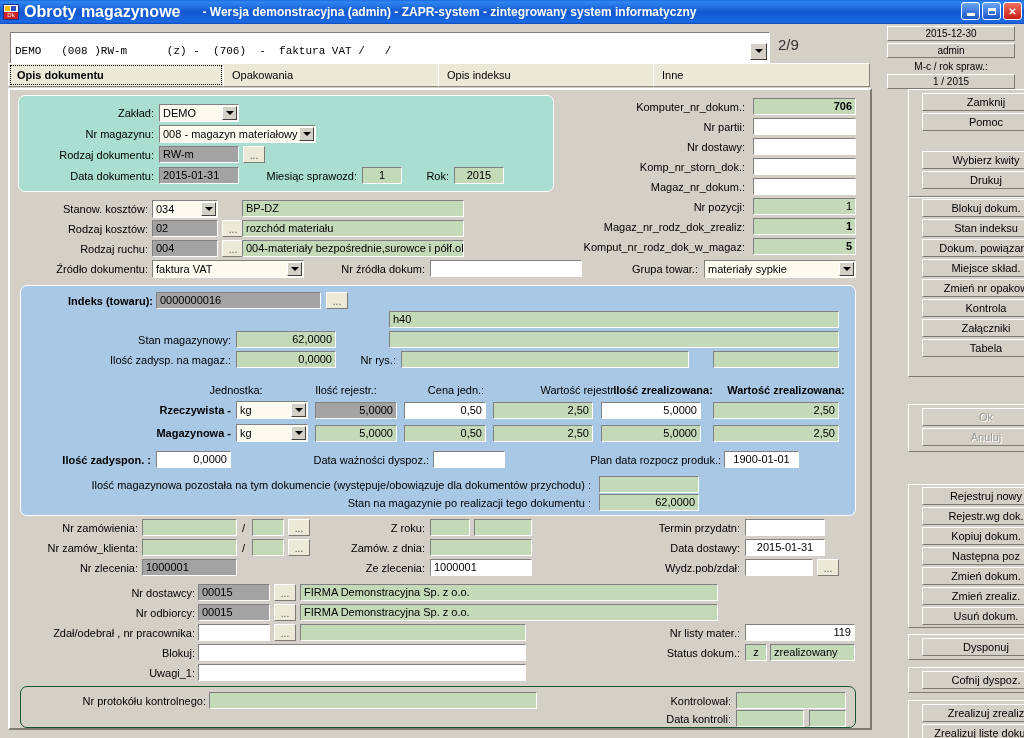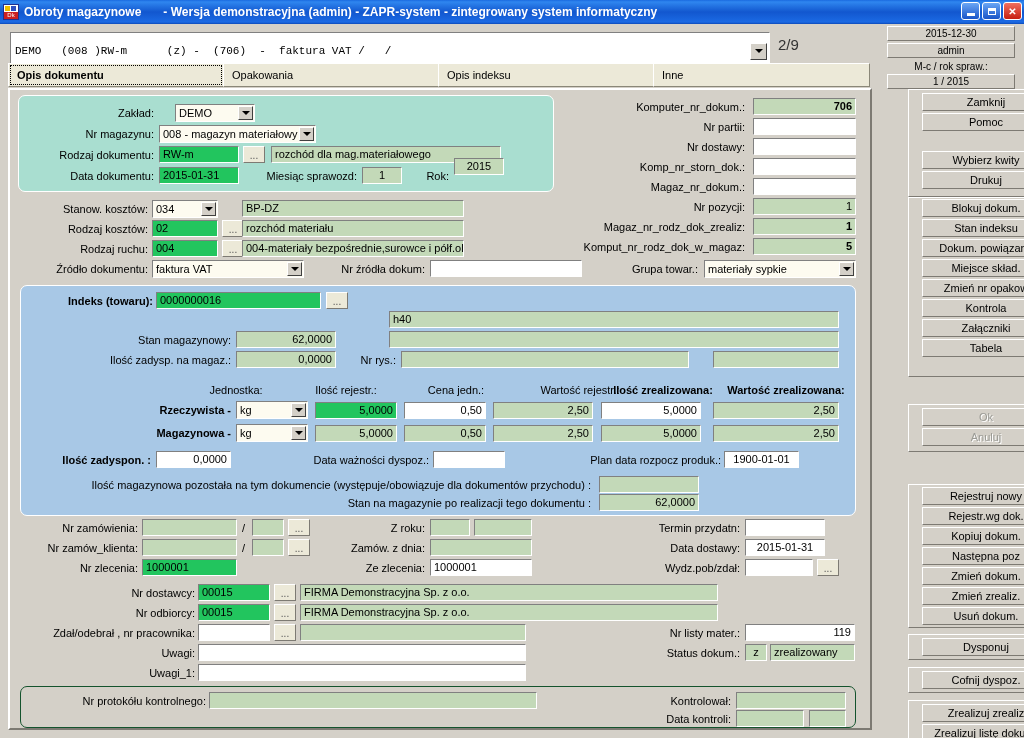--- a/index.html
+++ b/index.html
@@ -20,21 +20,21 @@
   }
   .tb-icon {
     width:16px; height:16px; margin-left:3px; margin-right:5px;
     background:#fff; border:1px solid #203090; position:relative; flex:none;
     display:flex; align-items:flex-end; justify-content:center;
   }
   .tb-icon .q1 { position:absolute; left:1px; top:1px; width:5px; height:5px; background:#f0c000; }
   .tb-icon .q2 { position:absolute; left:7px; top:1px; width:5px; height:5px; background:#3050c0; }
   .tb-icon .dk { position:absolute; left:0; bottom:0; width:14px; height:7px; background:#cc2020;
                  color:#fff; font-size:6px; line-height:7px; text-align:center; font-family:"Liberation Sans",sans-serif;}
-  .tb-title { color:#fff; font-size:12px; font-weight:bold; white-space:nowrap; letter-spacing:0px;}
+  .tb-title { color:#fff; font-size:16px; font-weight:bold; white-space:nowrap; letter-spacing:0px;}
   .tb-sub { color:#fff; font-size:12px; font-weight:bold; white-space:nowrap; margin-left:22px;}
   .tb-btns { position:absolute; right:2px; top:2px; display:flex; gap:2px; }
   .tb-btn {
     width:19px; height:18px; border:1px solid #fff; border-radius:3px;
     background:linear-gradient(180deg,#6aa6f5,#1a55c8);
     display:flex; align-items:center; justify-content:center;
     color:#fff; font-size:10px; font-weight:bold; cursor:pointer;
   }
   .tb-btn.close { background:linear-gradient(180deg,#f07060,#c71f11); }
   .tb-btn .mglyph { display:block; width:8px; height:3px; background:#fff; margin-top:6px;}
@@ -87,21 +87,21 @@
   .lbl.b { font-weight:bold; }
   .lbl.l { text-align:left; }
   .lbl.c { text-align:center; }
 
   .fld {
     position:absolute; height:17px; font-size:11px; line-height:15px;
     border:1px solid; border-color:#808080 #fff #fff #808080;
     padding:0 3px; white-space:nowrap; overflow:hidden; display:flex; align-items:center;
   }
   .fld.white { background:#fff; }
-  .fld.cream { background:#22c55e; }
+  .fld.cream { background:#a3a3a3; }
   .fld.green { background:#c3d9b8; }
   .fld.r { justify-content:flex-end; }
   .fld.bold { font-weight:bold; }
 
   .combo {
     position:absolute; height:18px; background:#fdfbf0;
     border:1px solid; border-color:#808080 #fff #fff #808080;
     display:flex; align-items:center; font-size:11px; cursor:pointer;
   }
   .combo .cv { flex:1; padding-left:3px; white-space:nowrap; overflow:hidden; }
@@ -173,46 +173,45 @@
     <div class="tab active" style="width:216px">Opis dokumentu</div>
     <div class="tab" style="width:216px">Opakowania</div>
     <div class="tab" style="width:216px">Opis indeksu</div>
     <div class="tab" style="width:217px">Inne</div>
   </div>
 
   <div class="mainpanel">
 
     <div class="grp mint" style="left:8px; top:5px; width:536px; height:97px;">
       <div class="lbl" style="left:10px; top:11px; width:125px;">Zakład:</div>
-      <div class="combo" style="left:140px; top:8px; width:80px;margin-left:16px;">
+      <div class="combo" style="left:140px; top:8px; width:80px;">
         <span class="cv">DEMO</span>
         <span class="cb">
             <i class="arr"></i>
           </span>
       </div>
 
       <div class="lbl" style="left:10px; top:32px; width:125px;">Nr magazynu:</div>
       <div class="combo" style="left:140px; top:29px; width:157px;">
         <span class="cv">008 - magazyn materiałowy</span>
         <span class="cb">
             <i class="arr"></i>
           </span>
       </div>
 
       <div class="lbl" style="left:10px; top:53px; width:125px;">Rodzaj dokumentu:</div>
       <div class="fld cream" style="left:140px; top:50px; width:80px;">RW-m</div>
       <div class="dots" style="left:224px; top:50px;">...</div>
-      <div class="fld green" style="left:252px; top:50px; width:230px;">rozchód dla mag.materiałowego</div>
 
       <div class="lbl" style="left:10px; top:74px; width:125px;">Data dokumentu:</div>
       <div class="fld cream" style="left:140px; top:71px; width:80px;">2015-01-31</div>
       <div class="lbl" style="left:228px; top:74px; width:110px;">Miesiąc sprawozd:</div>
       <div class="fld green c" style="left:343px; top:71px; width:40px; justify-content:center;">1</div>
       <div class="lbl" style="left:392px; top:74px; width:38px;">Rok:</div>
-      <div class="fld green c" style="left:435px; top:62px; width:50px; justify-content:center;">2015</div>
+      <div class="fld green c" style="left:435px; top:71px; width:50px; justify-content:center;">2015</div>
     </div>
 
     <div class="lbl" style="left:18px; top:113px; width:120px;">Stanow. kosztów:</div>
     <div class="combo" style="left:142px; top:110px; width:66px;">
       <span class="cv">034</span>
       <span class="cb">
           <i class="arr"></i>
         </span>
     </div>
     <div class="fld green" style="left:232px; top:110px; width:222px;">BP-DZ</div>
@@ -376,21 +375,21 @@
     <div class="lbl" style="left:80px; top:517px; width:105px;">Nr odbiorcy:</div>
     <div class="fld cream" style="left:188px; top:514px; width:72px;">00015</div>
     <div class="dots" style="left:264px; top:514px;">...</div>
     <div class="fld green" style="left:290px; top:514px; width:418px;">FIRMA Demonstracyjna Sp. z o.o.</div>
 
     <div class="lbl" style="left:25px; top:537px; width:160px;">Zdał/odebrał , nr pracownika:</div>
     <div class="fld white" style="left:188px; top:534px; width:72px;"></div>
     <div class="dots" style="left:264px; top:534px;">...</div>
     <div class="fld green" style="left:290px; top:534px; width:226px;"></div>
 
-    <div class="lbl" style="left:100px; top:557px; width:85px;">Uwagi:</div>
+    <div class="lbl" style="left:100px; top:557px; width:85px;">Blokuj:</div>
     <div class="fld white" style="left:188px; top:554px; width:328px;"></div>
 
     <div class="lbl" style="left:100px; top:577px; width:85px;">Uwagi_1:</div>
     <div class="fld white" style="left:188px; top:574px; width:328px;"></div>
 
     <div class="lbl" style="left:630px; top:537px; width:100px;">Nr listy mater.:</div>
     <div class="fld white r" style="left:735px; top:534px; width:110px;">119</div>
 
     <div class="lbl" style="left:620px; top:557px; width:110px;">Status dokum.:</div>
     <div class="fld green c" style="left:735px; top:554px; width:22px; justify-content:center;">z</div>

